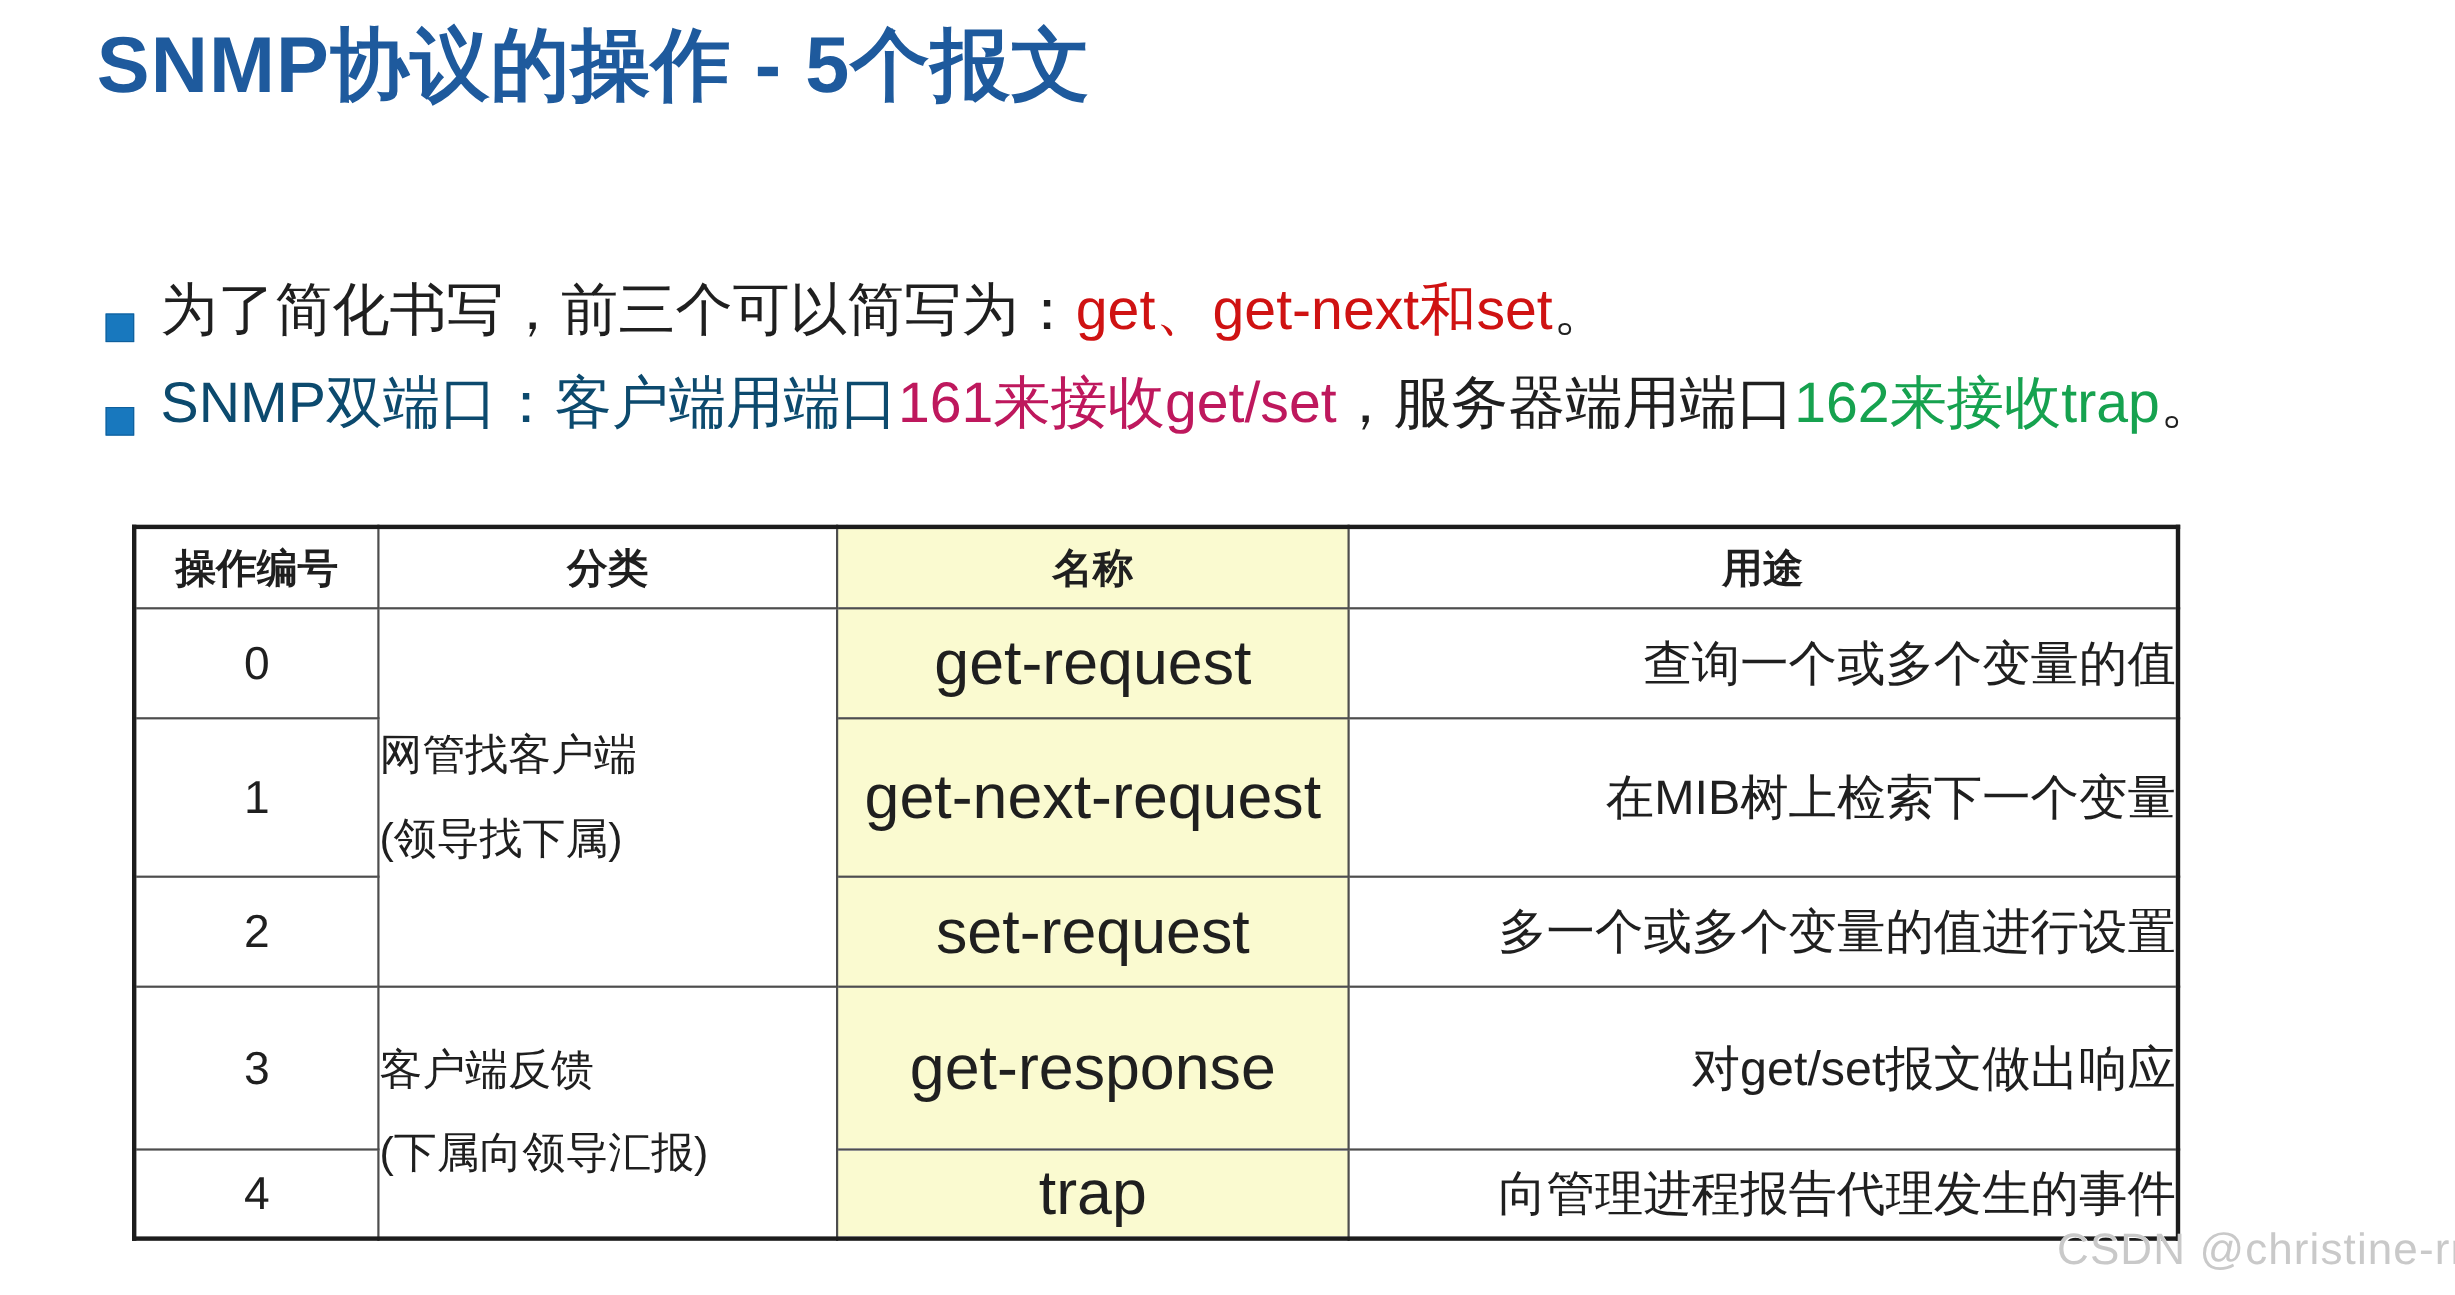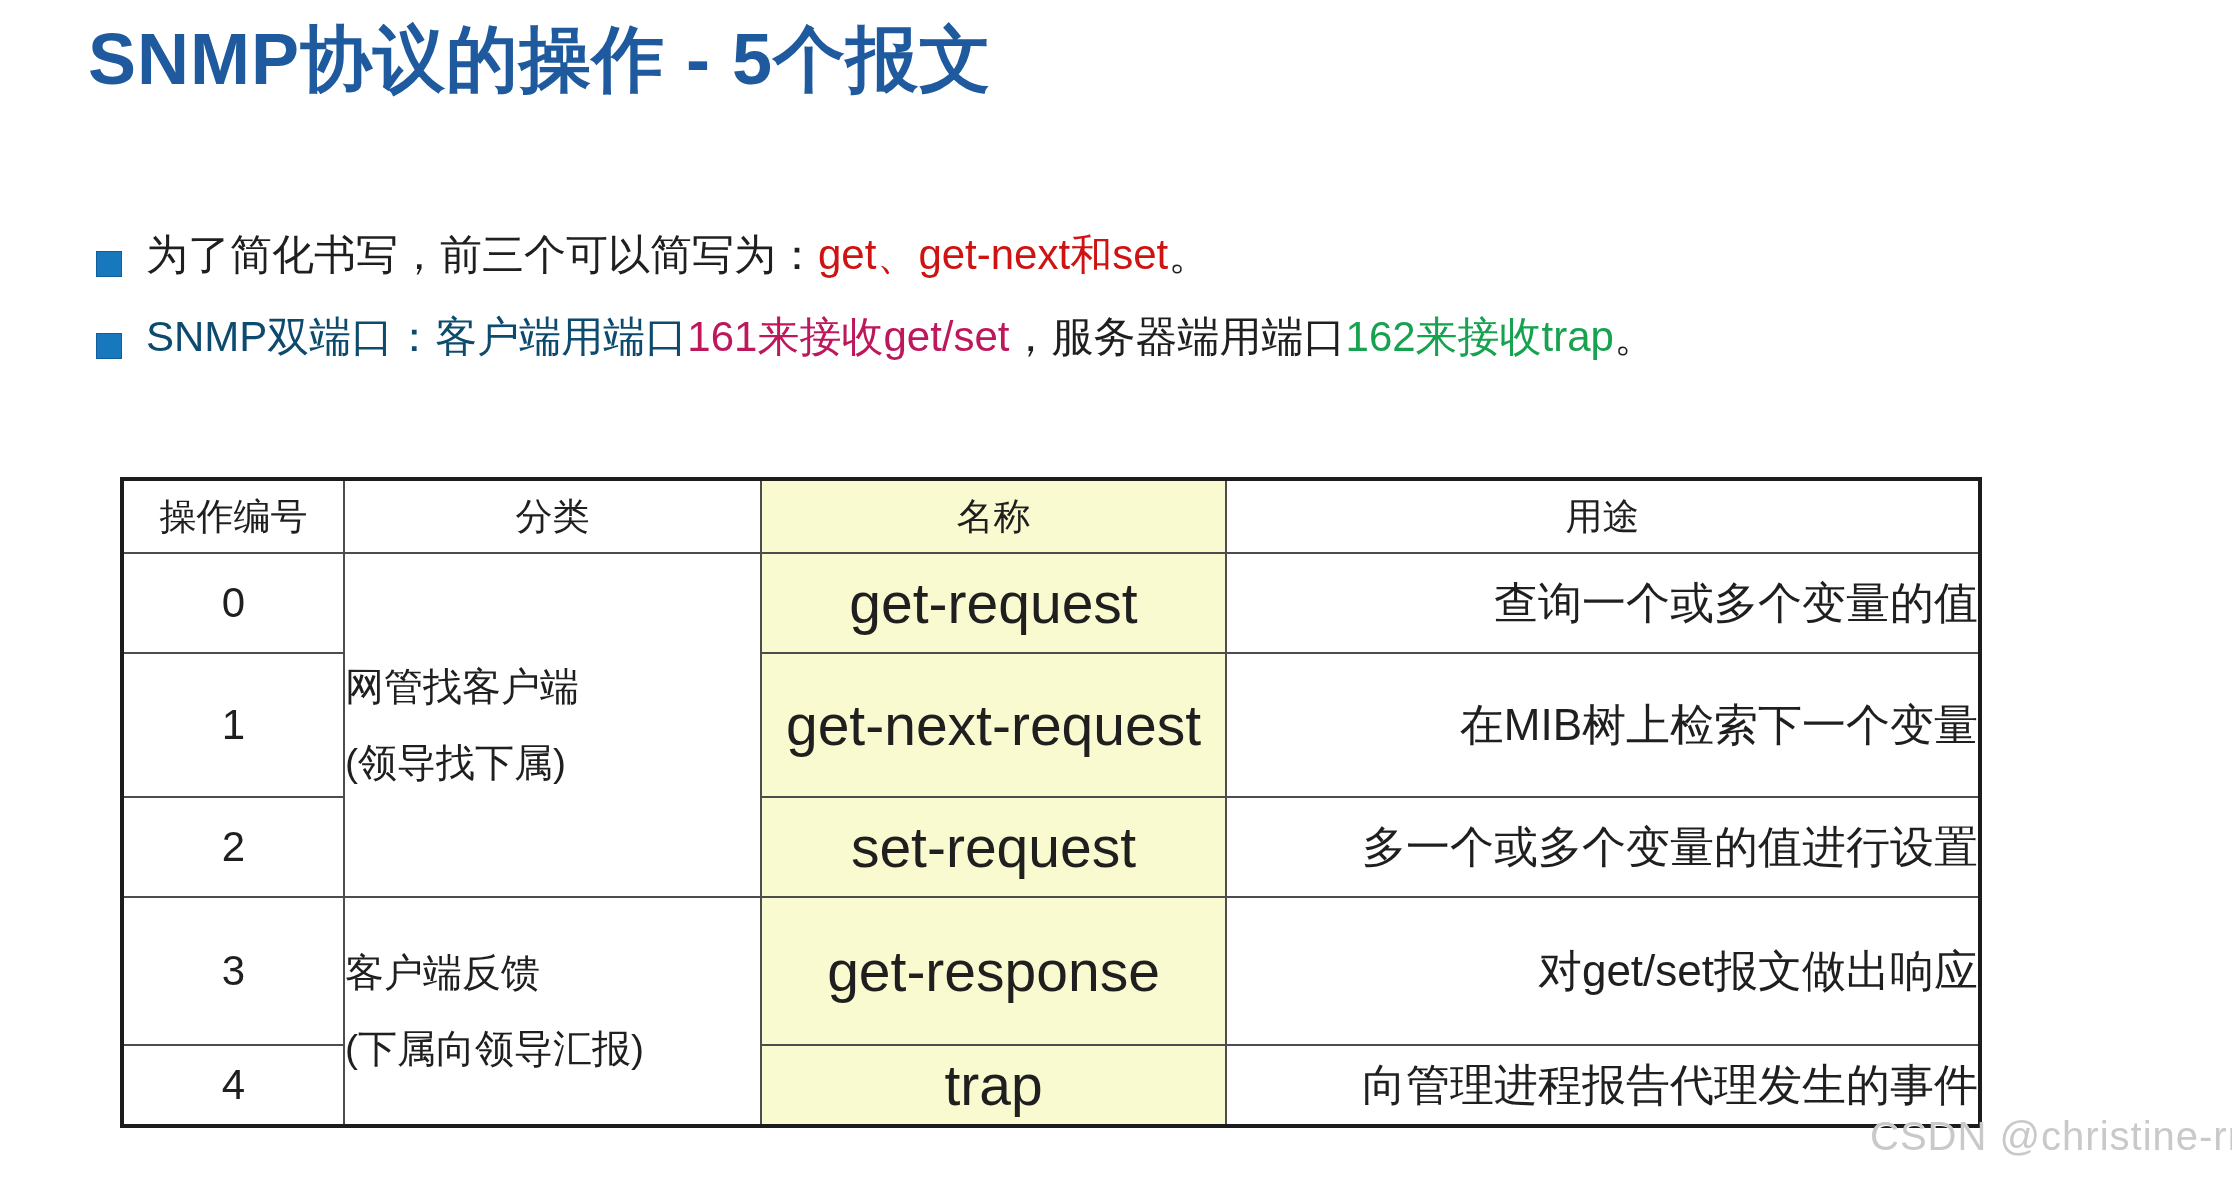--- a/index.html
+++ b/index.html
@@ -14,24 +14,25 @@
 
   .title {
     position:absolute; left:88px; top:12px;
     font-size:72px; font-weight:800; letter-spacing:1px;
     color:var(--title-blue, #1e5a9d);
     white-space:nowrap;
   }
 
   .bullets { position:absolute; left:96px; top:226px; width:2040px; }
   .bullet {
-    display:flex; align-items:center;
-    font-size:42px; line-height:58px;
+    display:flex; align-items:flex-end;
+    font-size:52px; line-height:58px;
     margin-bottom:24px;
     white-space:nowrap;
+    margin-top:27px;
   }
   .bullet .marker {
     flex:none;
     width:24px; height:24px;
     margin:17px 24px 0 0;
     background:var(--bullet-blue, #1878be);
     border:1px solid #0f5f9c;
   }
 
   table.slide-table {
@@ -39,21 +40,21 @@
     border-collapse:collapse; table-layout:fixed;
     border:4px solid var(--border-dark, #1c1c1c);
     background:#ffffff;
   }
   .slide-table td {
     border:2px solid var(--border-inner, #4d4d4d);
     padding:0;
     vertical-align:middle;
     overflow:hidden;
   }
-  .header-cell { font-size:37px; font-weight:400; text-align:center; }
+  .header-cell { font-size:37px; font-weight:700; text-align:center; }
   .op-cell { font-size:42px; text-align:center; }
   .name-cell {
     font-size:57px; text-align:center;
     background:var(--name-col-yellow, #fafad0);
   }
   .category-cell { font-size:39px; text-align:left; }
   .category-cell .cat-line { line-height:76px; }
   .purpose-cell { font-size:44px; text-align:right; padding-left:26px; }
 
   .watermark {

